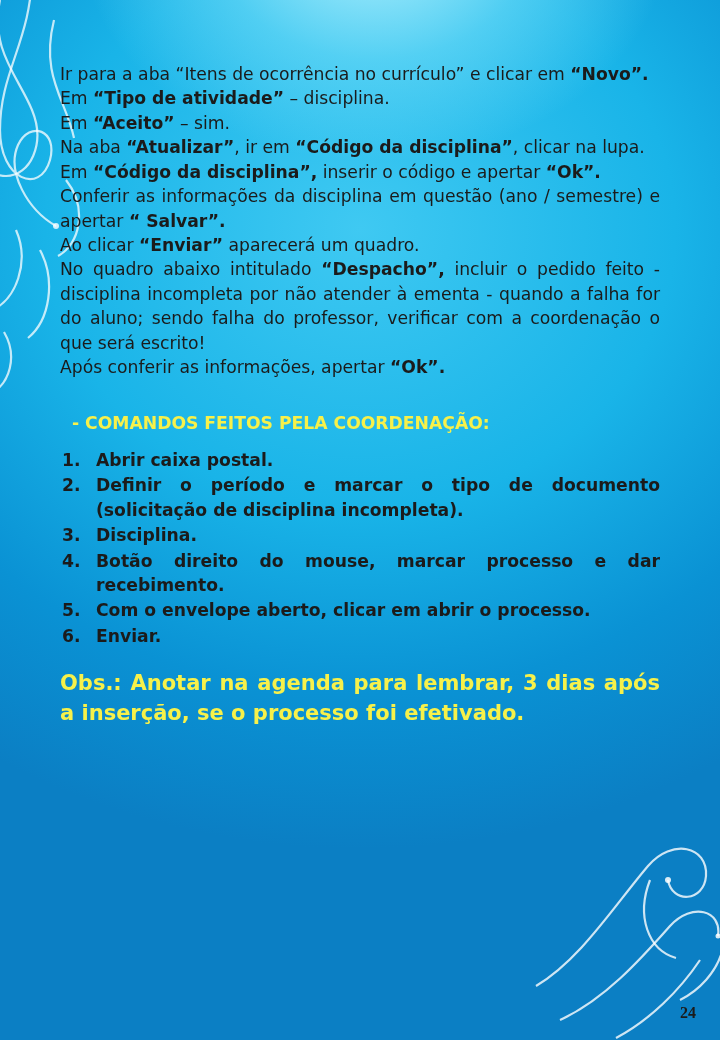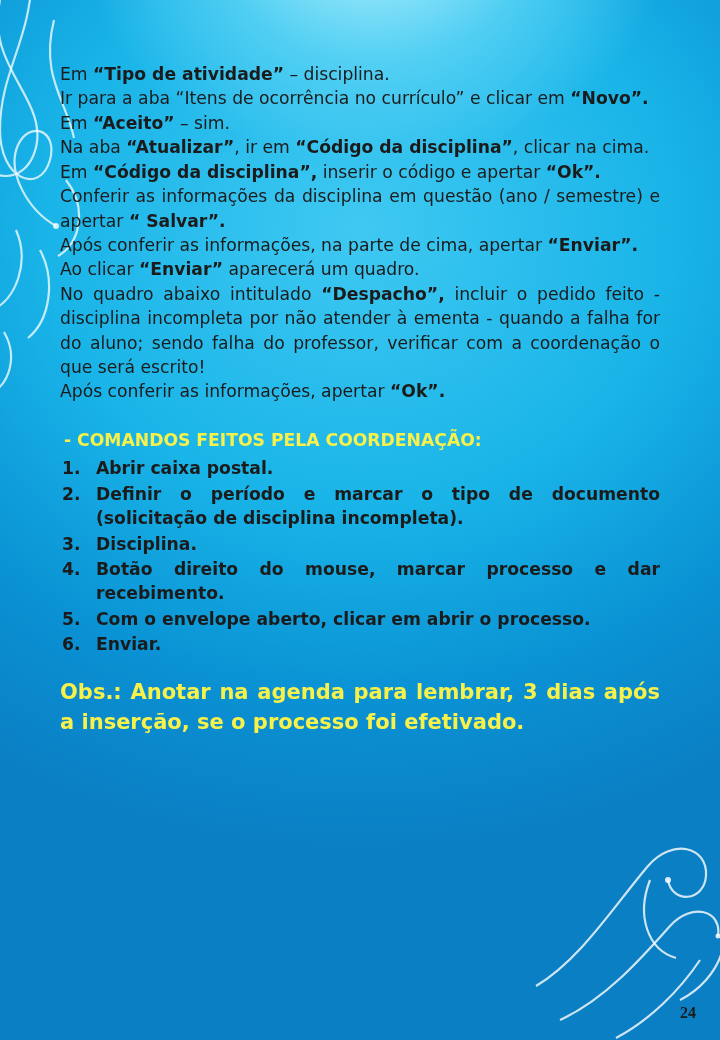--- a/index.html
+++ b/index.html
@@ -42,21 +42,21 @@
     line-height: 1.42;
     color: #1b1b1b;
     text-align: justify;
     text-justify: inter-word;
   }
   b { font-weight: bold; }
 
   .gap { height: 20px; }
 
   .section-title {
-    margin: 4px;
+    margin: 12px;
     font-size: 17.2px;
     font-weight: bold;
     color: #f7f14a;
     line-height: 1.42;
   }
   ol.cmd {
     margin: 0;
     padding: 0;
     list-style: none;
   }
@@ -128,27 +128,26 @@
       <path d="M120 40 C 106 76, 118 110, 146 118"></path>
     </g>
     <g fill="#ffffff" fill-opacity="0.85">
       <circle cx="138" cy="40" r="3"></circle>
       <circle cx="188" cy="96" r="2.5"></circle>
     </g>
   </svg>
 
   <div class="content">
     <div id="paras">
+        <p class="line"><span>Ir para a aba “Itens de ocorrência no currículo” e clicar em </span><b>“Novo”.</b></p>
         <p class="line"><span>Em </span><b>“Tipo de atividade”</b><span> – disciplina.</span></p>
-        <p class="line"><span>Ir para a aba “Itens de ocorrência no currículo” e clicar em </span><b>“Novo”.</b></p>
         <p class="line"><span>Em </span><b>“Aceito”</b><span> – sim.</span></p>
-        <p class="line"><span>Na aba </span><b>“Atualizar”</b><span>, ir em </span><b>“Código da disciplina”</b><span>, clicar na cima.</span></p>
+        <p class="line"><span>Na aba </span><b>“Atualizar”</b><span>, ir em </span><b>“Código da disciplina”</b><span>, clicar na lupa.</span></p>
         <p class="line"><span>Em </span><b>“Código da disciplina”,</b><span> inserir o código e apertar </span><b>“Ok”.</b></p>
         <p class="line"><span>Conferir as informações da disciplina em questão (ano / semestre) e apertar </span><b>“ Salvar”.</b></p>
-        <p class="line"><span>Após conferir as informações, na parte de cima, apertar </span><b>“Enviar”.</b></p>
         <p class="line"><span>Ao clicar </span><b>“Enviar”</b><span> aparecerá um quadro.</span></p>
         <p class="line"><span>No quadro  abaixo intitulado </span><b>“Despacho”,</b><span> incluir o pedido feito - disciplina incompleta por não atender à ementa - quando a falha for do aluno; sendo falha do professor, verificar com a coordenação o que será escrito!</span></p>
         <p class="line"><span>Após conferir as informações, apertar </span><b>“Ok”.</b></p>
       </div>
 
     <div class="gap"></div>
 
     <p class="section-title">- COMANDOS FEITOS PELA COORDENAÇÃO:</p>
 
     <ol class="cmd" id="cmds">

